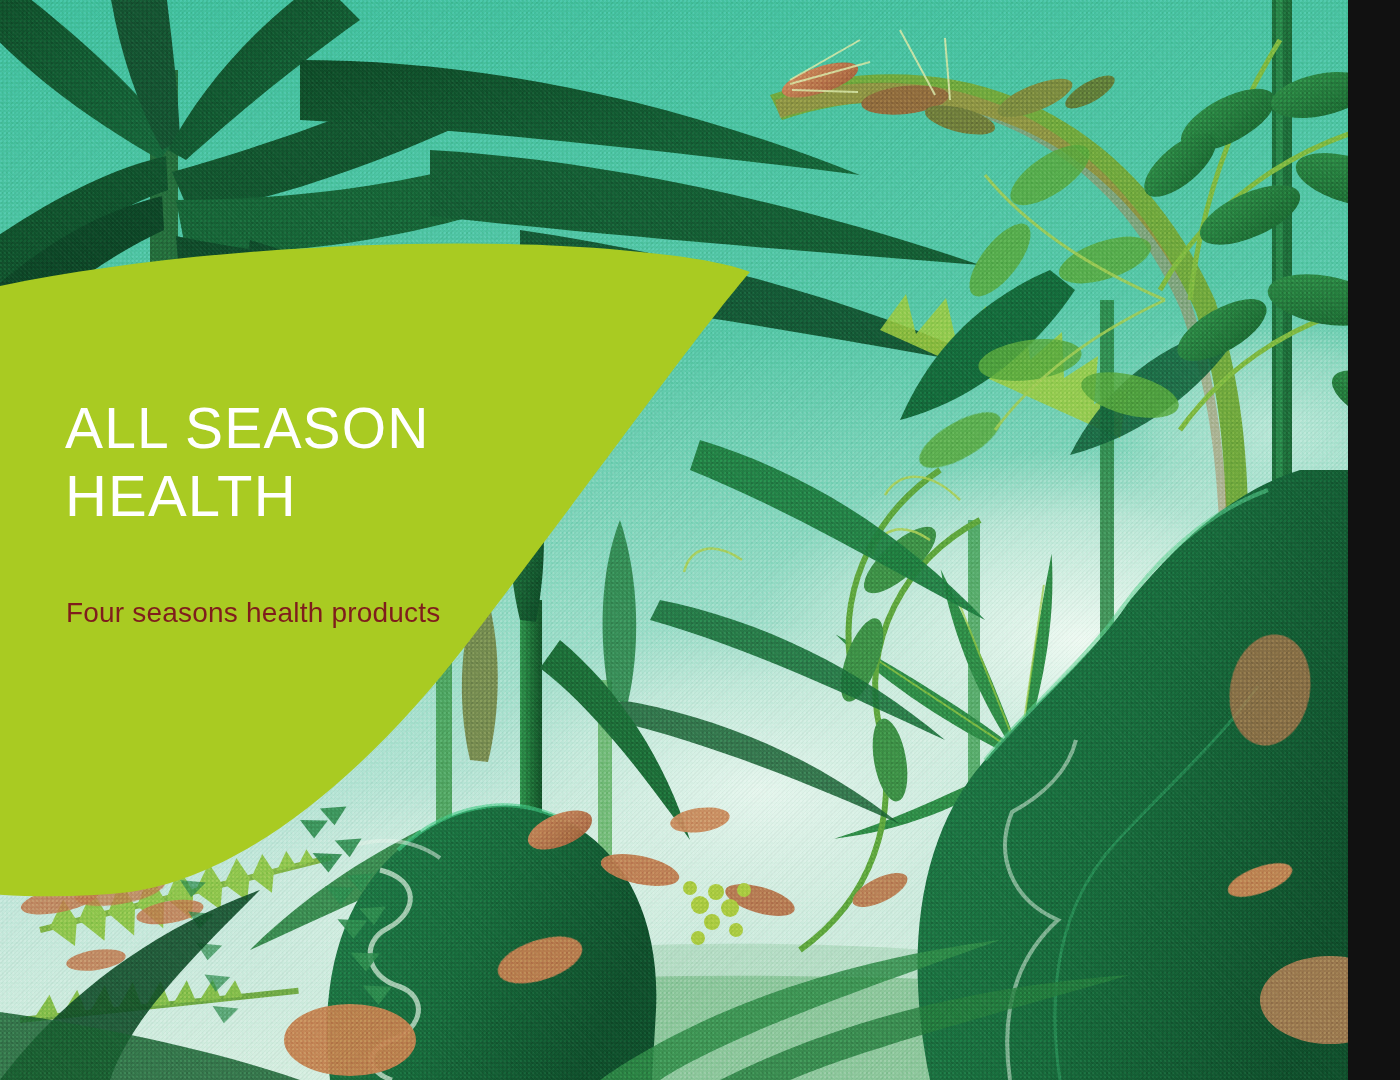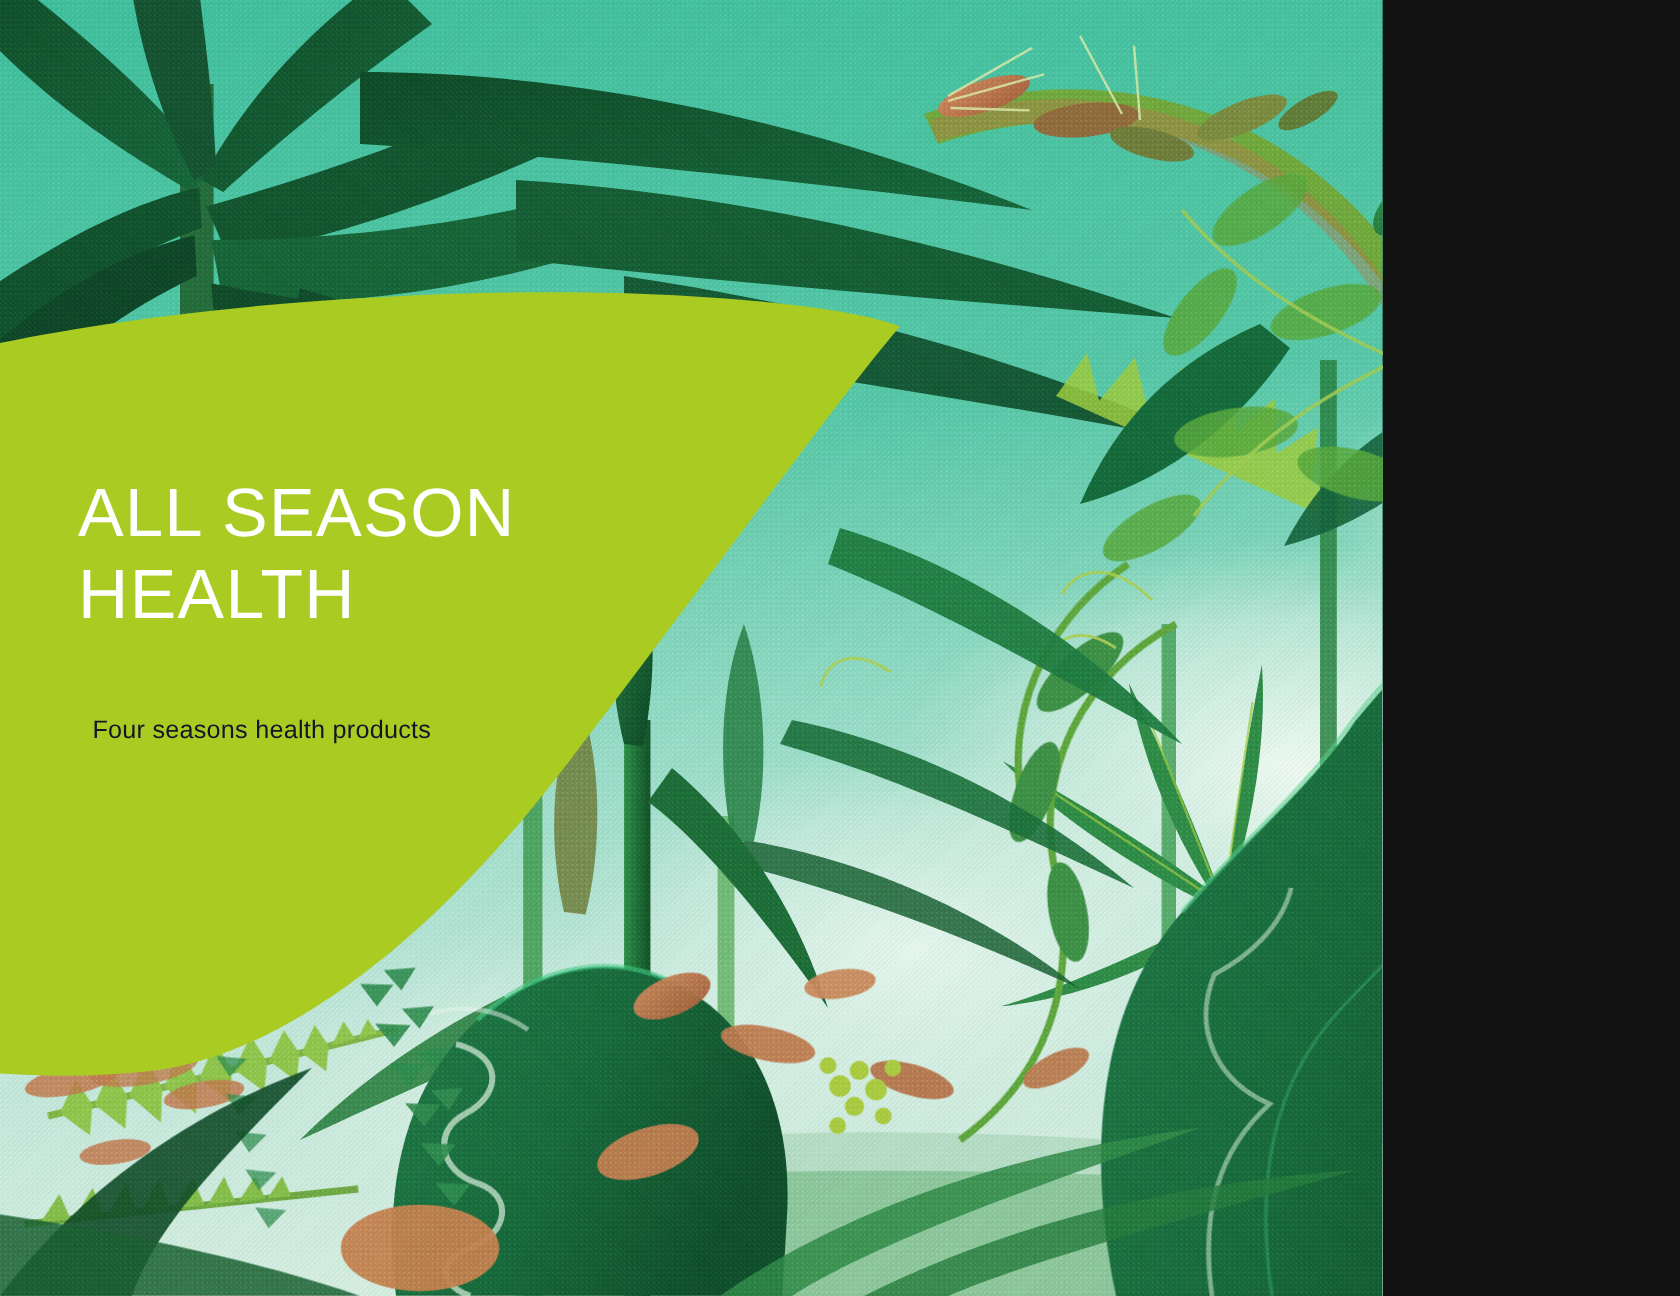--- a/index.html
+++ b/index.html
@@ -1,19 +1,19 @@
 <!DOCTYPE html>
 <html><head>
 <meta charset="utf-8">
 <style>
   html,body{margin:0;padding:0;background:#111;}
   *{box-sizing:border-box;}
   #poster{
     position:relative;
-    width:1152px;height:1080px;
+    width:1348px;height:1080px;
     overflow:hidden;
     font-family:"Liberation Sans", sans-serif;
     background:#4fc3a1;
   }
   svg.scene{position:absolute;left:0;top:0;width:1400px;height:1080px;display:block;}
 
   
   .halftone{
     position:absolute;inset:0;
     pointer-events:none;
@@ -51,25 +51,25 @@
   .t-line2{
     color:#ffffff;
     font-size:58px;
     font-weight:400;
     letter-spacing:1.2px;
     line-height:1.0;
     margin:10px 0 0 0;
     white-space:nowrap;
   }
   .t-sub{
-    color:#0f172a;
-    font-size:21px;
+    color:#7f1d1d;
+    font-size:28px;
     font-weight:300;
     letter-spacing:.2px;
-    margin:72px 0 0 12px;
+    margin:72px 0 0 1px;
     white-space:nowrap;
   }
 </style>
 </head>
 <body>
 
 <div id="poster">
 
   <svg class="scene" viewBox="0 0 1400 1080" preserveAspectRatio="none">
     <defs>

